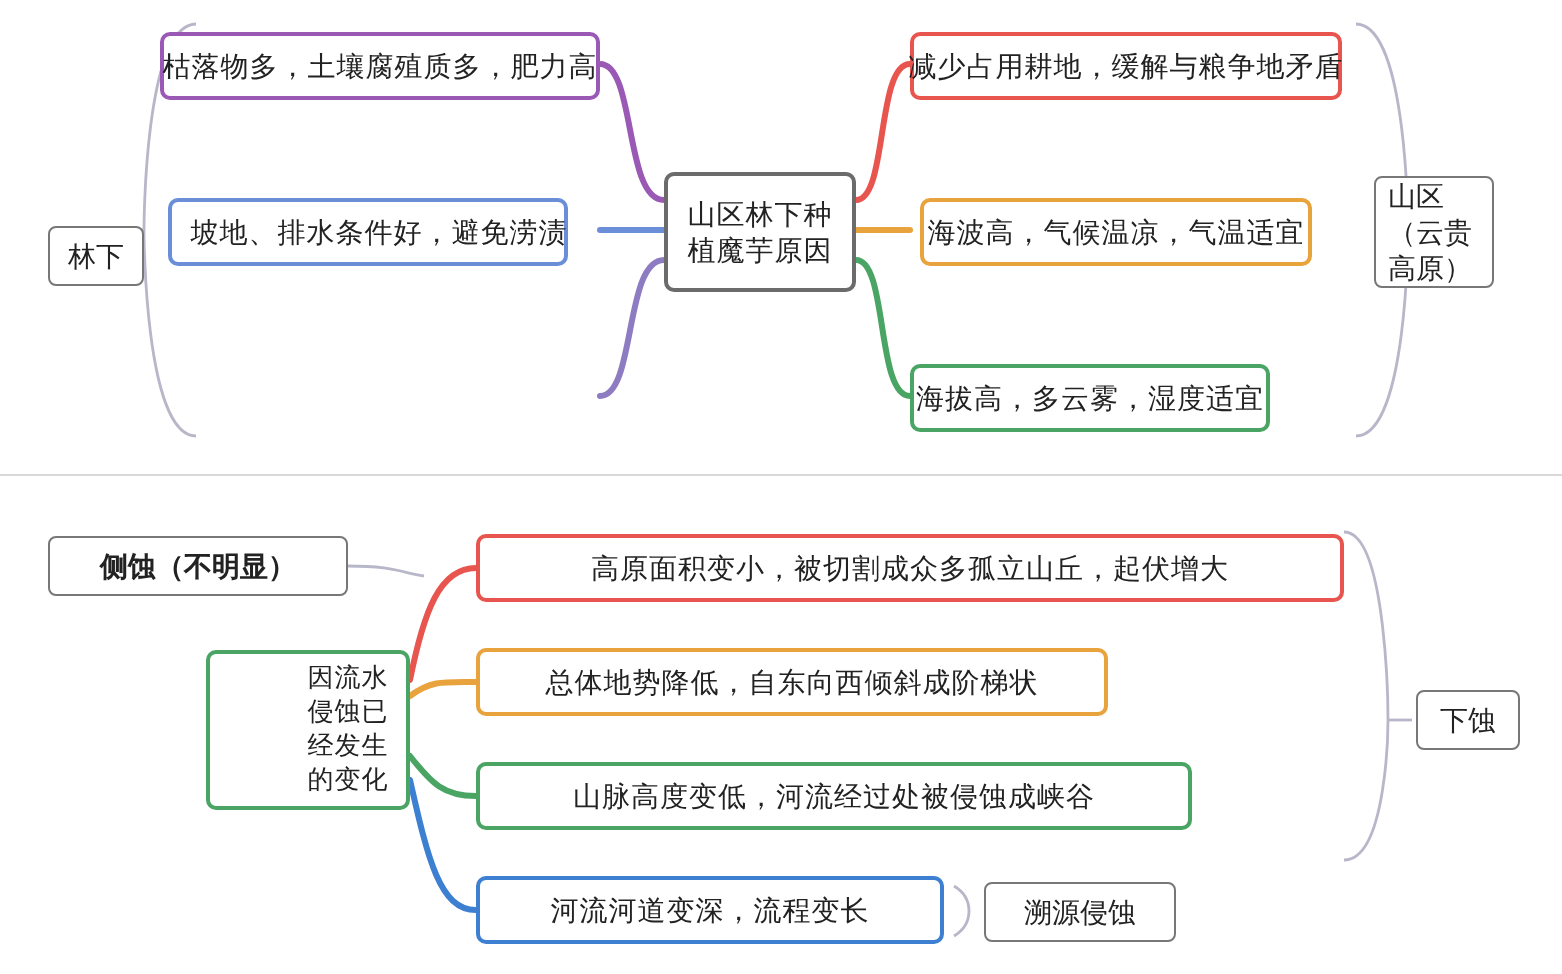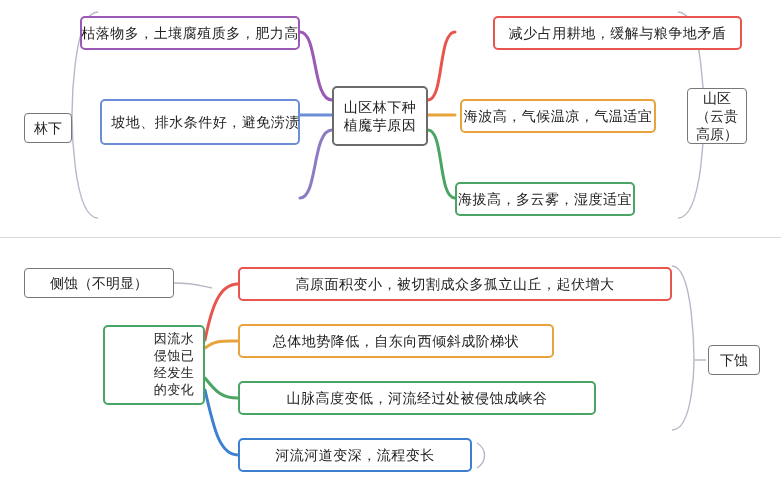--- a/index.html
+++ b/index.html
@@ -52,21 +52,20 @@
   }
   .brace-label {
     position: absolute;
     box-sizing: border-box;
     border: 1px solid #777777;
     border-radius: 4px;
     background: #ffffff;
     display: flex;
     align-items: center;
     justify-content: center;
-    text-align: center;
     font-size: 14px;
     color: #222222;
     padding: 3px 6px;
     line-height: 1.3;
   }
   .brace-label.multiline {
     white-space: normal;
   }
   .divider {
     position: absolute;
@@ -120,37 +119,38 @@
   <div class="divider" style="top:237px;"></div>
 
   <div class="brace-label" style="left:24px; top:100px; width:48px; height:30px;margin-top:13px;">林下</div>
 
   <div class="brace-label multiline" style="left:687px; top:88px; width:60px; height:56px;">山区（云贵高原）</div>
 
   <div class="node center-node multiline" style="left:332px; top:86px; width:96px; height:60px; border-color:#6b6b6b;">山区林下种植魔芋原因</div>
 
   <div class="node" style="left:80px; top:16px; width:220px; height:34px; border:2px solid #9b59b6;">枯落物多，土壤腐殖质多，肥力高</div>
 
-  <div class="node" style="left:100px; top:99px; width:200px; height:46px; border:2px solid #6a8fd8;padding-left:19px;">坡地、排水条件好，避免涝渍</div>
+  <div class="node" style="left:84px; top:99px; width:200px; height:34px; border:2px solid #6a8fd8;padding-left:19px;">坡地、排水条件好，避免涝渍</div>
 
 
-  <div class="node" style="left:455px; top:16px; width:249px; height:34px; border:2px solid #e8554e;margin-left:38px;">减少占用耕地，缓解与粮争地矛盾</div>
+  <div class="node" style="left:455px; top:16px; width:216px; height:34px; border:2px solid #e8554e;">减少占用耕地，缓解与粮争地矛盾</div>
 
   <div class="node" style="left:460px; top:99px; width:196px; height:34px; border:2px solid #e8a33d;">海波高，气候温凉，气温适宜</div>
 
   <div class="node" style="left:455px; top:182px; width:180px; height:34px; border:2px solid #4aa564;">海拔高，多云雾，湿度适宜</div>
 
-  <div class="brace-label" style="left:24px; top:268px; width:150px; height:30px;">侧蚀（不明显）</div>
+  <div class="brace-label" style="left:24px; top:268px; width:150px; height:30px;font-weight:bold;">侧蚀（不明显）</div>
 
   <div class="node center-node multiline" style="left:103px; top:325px; width:102px; height:80px; border-color:#4aa564; font-size:13px;padding-left:48px;">因流水侵蚀已经发生的变化</div>
 
   <div class="node" style="left:238px; top:267px; width:434px; height:34px; border:2px solid #e8554e;">高原面积变小，被切割成众多孤立山丘，起伏增大</div>
 
   <div class="node" style="left:238px; top:324px; width:316px; height:34px; border:2px solid #e8a33d;">总体地势降低，自东向西倾斜成阶梯状</div>
 
   <div class="node" style="left:238px; top:381px; width:358px; height:34px; border:2px solid #4aa564;">山脉高度变低，河流经过处被侵蚀成峡谷</div>
 
   <div class="node" style="left:238px; top:438px; width:234px; height:34px; border:2px solid #3d7fd1;">河流河道变深，流程变长</div>
 
+  <div class="brace-label" style="left:492px; top:441px; width:96px; height:30px;">溯源侵蚀</div>
 
   <div class="brace-label" style="left:708px; top:345px; width:52px; height:30px;">下蚀</div>
 
 </div>
 
 </body></html>

